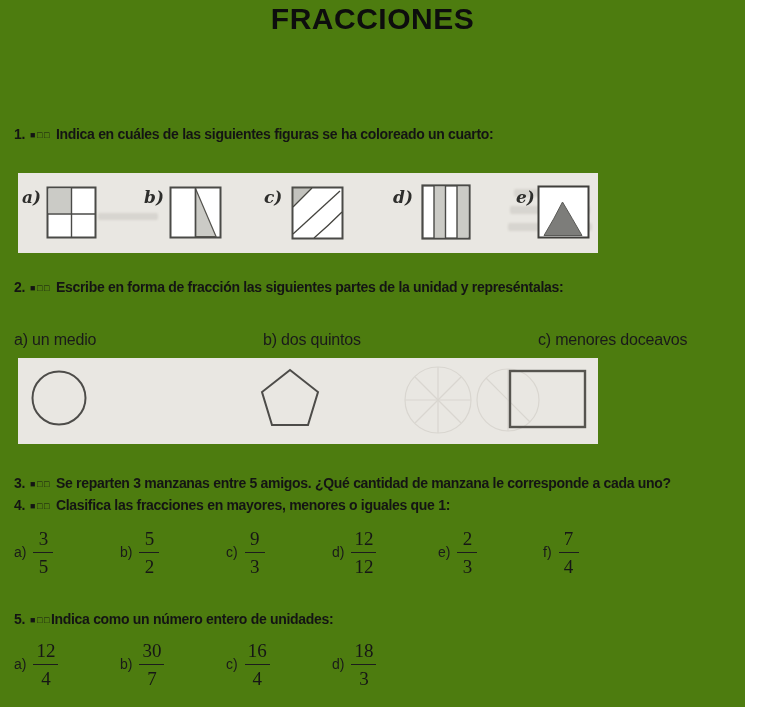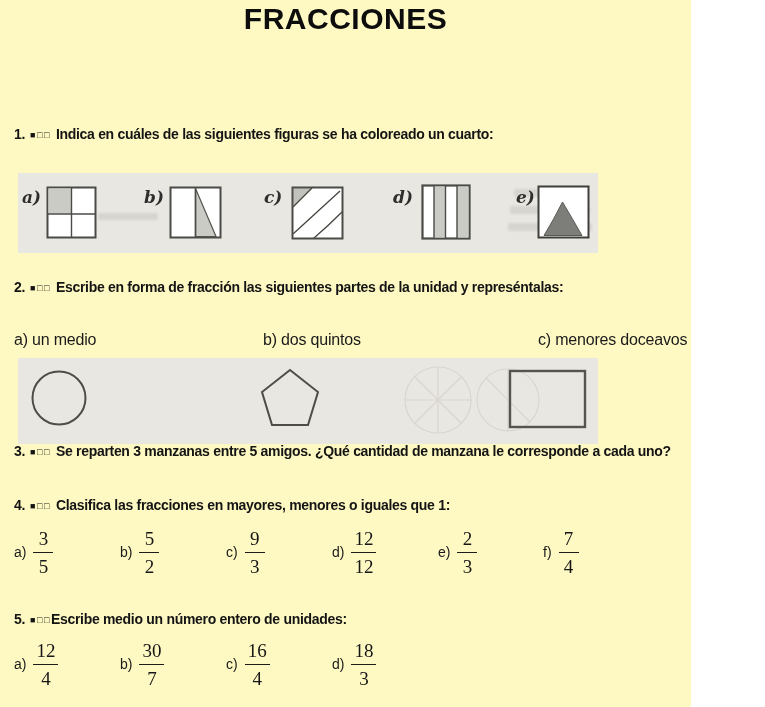--- a/index.html
+++ b/index.html
@@ -1,17 +1,17 @@
 <!DOCTYPE html>
 <html><head>
 <meta charset="utf-8">
 <style>
   html,body{margin:0;padding:0;background:#ffffff;}
   .page{
-    position:relative;width:691px;height:707px;background:#fef9c3;
+    position:relative;width:745px;height:707px;background:#4d7c0f;
     font-family:"Liberation Sans",sans-serif;color:#111;overflow:hidden;
   }
   .title{
     position:absolute;top:2px;left:0;width:100%;text-align:center;
     font-size:30px;font-weight:bold;letter-spacing:0.5px;color:#0d0d0d;
   }
   .ex-line{
     position:absolute;left:14px;white-space:nowrap;
     font-size:14px;font-weight:bold;letter-spacing:-0.3px;color:#141414;
   }
@@ -136,21 +136,21 @@
 
     <svg class="fig" style="left:240px;top:8px;" width="64" height="64">
       <polygon points="32,4 60,26 50,59 14,59 4,26" fill="none" stroke="#4d4c49" stroke-width="2"></polygon>
     </svg>
 
     <svg class="fig" style="left:490px;top:11px;" width="79" height="60">
       <rect x="2" y="2" width="75" height="56" fill="none" stroke="#56544f" stroke-width="2.4"></rect>
     </svg>
   </div>
 
-  <div class="ex-line" style="top:443px;">
+  <div class="ex-line" style="top:475px;">
     <span class="ex-num">3.</span><span class="diff">■□□</span><span>Se reparten 3 manzanas entre 5 amigos. ¿Qué cantidad de manzana le corresponde a cada uno?</span>
   </div>
 
   <div class="ex-line" style="top:497px;">
     <span class="ex-num">4.</span><span class="diff">■□□</span><span>Clasifica las fracciones en mayores, menores o iguales que 1:</span>
   </div>
 
   <div class="opt-row" style="top:526px;height:55px;">
     <div class="fr-item" style="left:14px;">
       <span class="fr-label">a)</span>
@@ -190,21 +190,21 @@
     <div class="fr-item" style="left:543px;">
       <span class="fr-label">f)</span>
       <span class="frac">
           <span class="fnum">7</span>
           <span class="fden">4</span>
         </span>
     </div>
   </div>
 
   <div class="ex-line" style="top:611px;">
-    <span class="ex-num">5.</span><span class="diff tight">■□□</span><span>Escribe medio un número entero de unidades:</span>
+    <span class="ex-num">5.</span><span class="diff tight">■□□</span><span>Indica como un número entero de unidades:</span>
   </div>
 
   <div class="opt-row" style="top:638px;height:55px;">
     <div class="fr-item" style="left:14px;">
       <span class="fr-label">a)</span>
       <span class="frac">
           <span class="fnum">12</span>
           <span class="fden">4</span>
         </span>
     </div>

